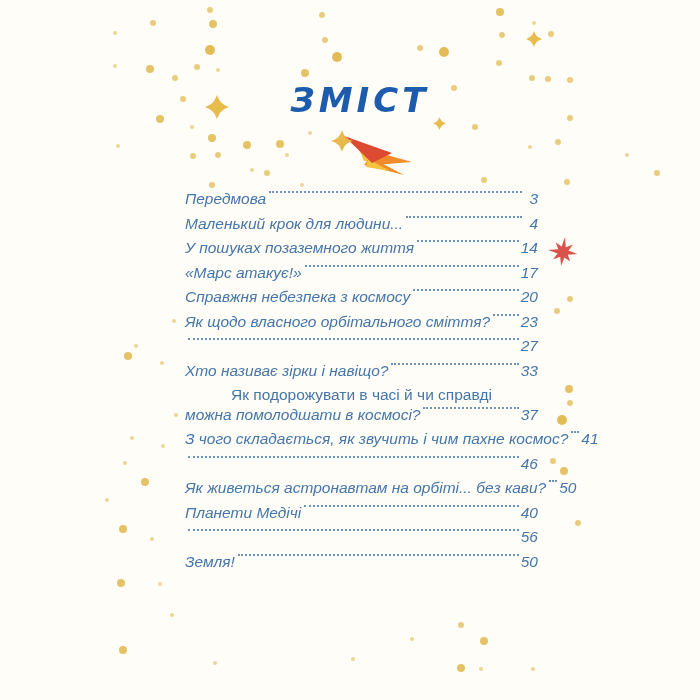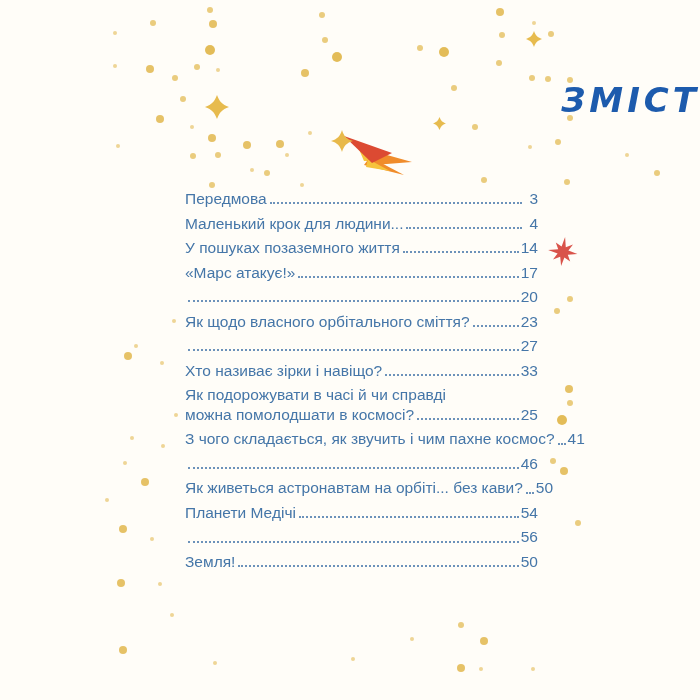--- a/index.html
+++ b/index.html
@@ -7,43 +7,43 @@
     width:700px;height:700px;position:relative;overflow:hidden;
     background:var(--page-bg,#fffdf8);
     font-family:"Liberation Sans", sans-serif;
   }
   
   .dot{position:absolute;border-radius:50%;background:var(--dot-color,#e2b84f);}
   .sparkle{position:absolute;}
   .redstar{position:absolute;}
   
   .title{
-    position:absolute;top:80px;left:0;right:0;text-align:right;padding-left:20px;
+    position:absolute;top:80px;left:0;right:0;text-align:center;padding-left:20px;
     font-family:"DejaVu Sans", sans-serif;
     font-weight:bold;font-style:italic;
     font-size:34px;letter-spacing:4px;
     color:var(--title-color,#1d5bad);
   }
   .comet{position:absolute;left:328px;top:127px;width:92px;height:52px;}
   
   .toc{
     position:absolute;left:185px;top:191px;width:353px;
     color:var(--text-color,#4576a8);
     font-size:15.5px;line-height:16.4px;
   }
   .toc-row{margin-bottom:8.1px;}
-  .toc-line{display:flex;align-items:flex-end;}
+  .toc-line{display:flex;align-items:flex-start;font-style:italic;}
   .toc-label{white-space:nowrap;}
   .toc-leader{
     flex:1;min-width:8px;
     border-bottom:2px dotted var(--leader-color,#6c92ba);
     margin:0 2px 3px 3px;
   }
   .toc-page{white-space:nowrap;text-align:right;min-width:14px;}
-  .toc-first-line{margin-bottom:3.2px;}
+  .toc-first-line{margin-bottom:3.2px;text-align:center;}
 </style>
 </head>
 <body>
 
 <div style="position:absolute;inset:0;">
     <div class="dot" style="left: 207px; top: 7px; height: 6px; width: 6px; opacity: 0.72;"></div>
     <div class="dot" style="left: 150px; top: 20px; height: 6px; width: 6px; opacity: 0.72;"></div>
     <div class="dot" style="left: 209px; top: 20px; height: 8px; width: 8px; opacity: 0.86;"></div>
     <div class="dot" style="left: 319px; top: 12px; height: 6px; width: 6px; opacity: 0.72;"></div>
     <div class="dot" style="left: 496px; top: 8px; height: 8px; width: 8px; opacity: 0.86;"></div>
@@ -171,20 +171,21 @@
     </div>
     <div class="toc-row">
       <div class="toc-line">
         <span class="toc-label">«Марс атакує!»</span>
         <span class="toc-leader"></span>
         <span class="toc-page">17</span>
       </div>
     </div>
     <div class="toc-row">
       <div class="toc-line">
+        <span class="toc-label">Справжня небезпека з космосу</span>
         <span class="toc-leader"></span>
         <span class="toc-page">20</span>
       </div>
     </div>
     <div class="toc-row">
       <div class="toc-line">
         <span class="toc-label">Як щодо власного орбітального сміття?</span>
         <span class="toc-leader"></span>
         <span class="toc-page">23</span>
       </div>
@@ -200,21 +201,21 @@
         <span class="toc-label">Хто називає зірки і навіщо?</span>
         <span class="toc-leader"></span>
         <span class="toc-page">33</span>
       </div>
     </div>
     <div class="toc-row">
       <div class="toc-first-line">Як подорожувати в часі й чи справді</div>
       <div class="toc-line">
         <span class="toc-label">можна помолодшати в космосі?</span>
         <span class="toc-leader"></span>
-        <span class="toc-page">25</span>
+        <span class="toc-page">37</span>
       </div>
     </div>
     <div class="toc-row">
       <div class="toc-line">
         <span class="toc-label">З чого складається, як звучить і чим пахне космос?</span>
         <span class="toc-leader"></span>
         <span class="toc-page">41</span>
       </div>
     </div>
     <div class="toc-row">
@@ -227,21 +228,21 @@
       <div class="toc-line">
         <span class="toc-label">Як живеться астронавтам на орбіті... без кави?</span>
         <span class="toc-leader"></span>
         <span class="toc-page">50</span>
       </div>
     </div>
     <div class="toc-row">
       <div class="toc-line">
         <span class="toc-label">Планети Медічі</span>
         <span class="toc-leader"></span>
-        <span class="toc-page">54</span>
+        <span class="toc-page">40</span>
       </div>
     </div>
     <div class="toc-row">
       <div class="toc-line">
         <span class="toc-leader"></span>
         <span class="toc-page">56</span>
       </div>
     </div>
     <div class="toc-row">
       <div class="toc-line">

